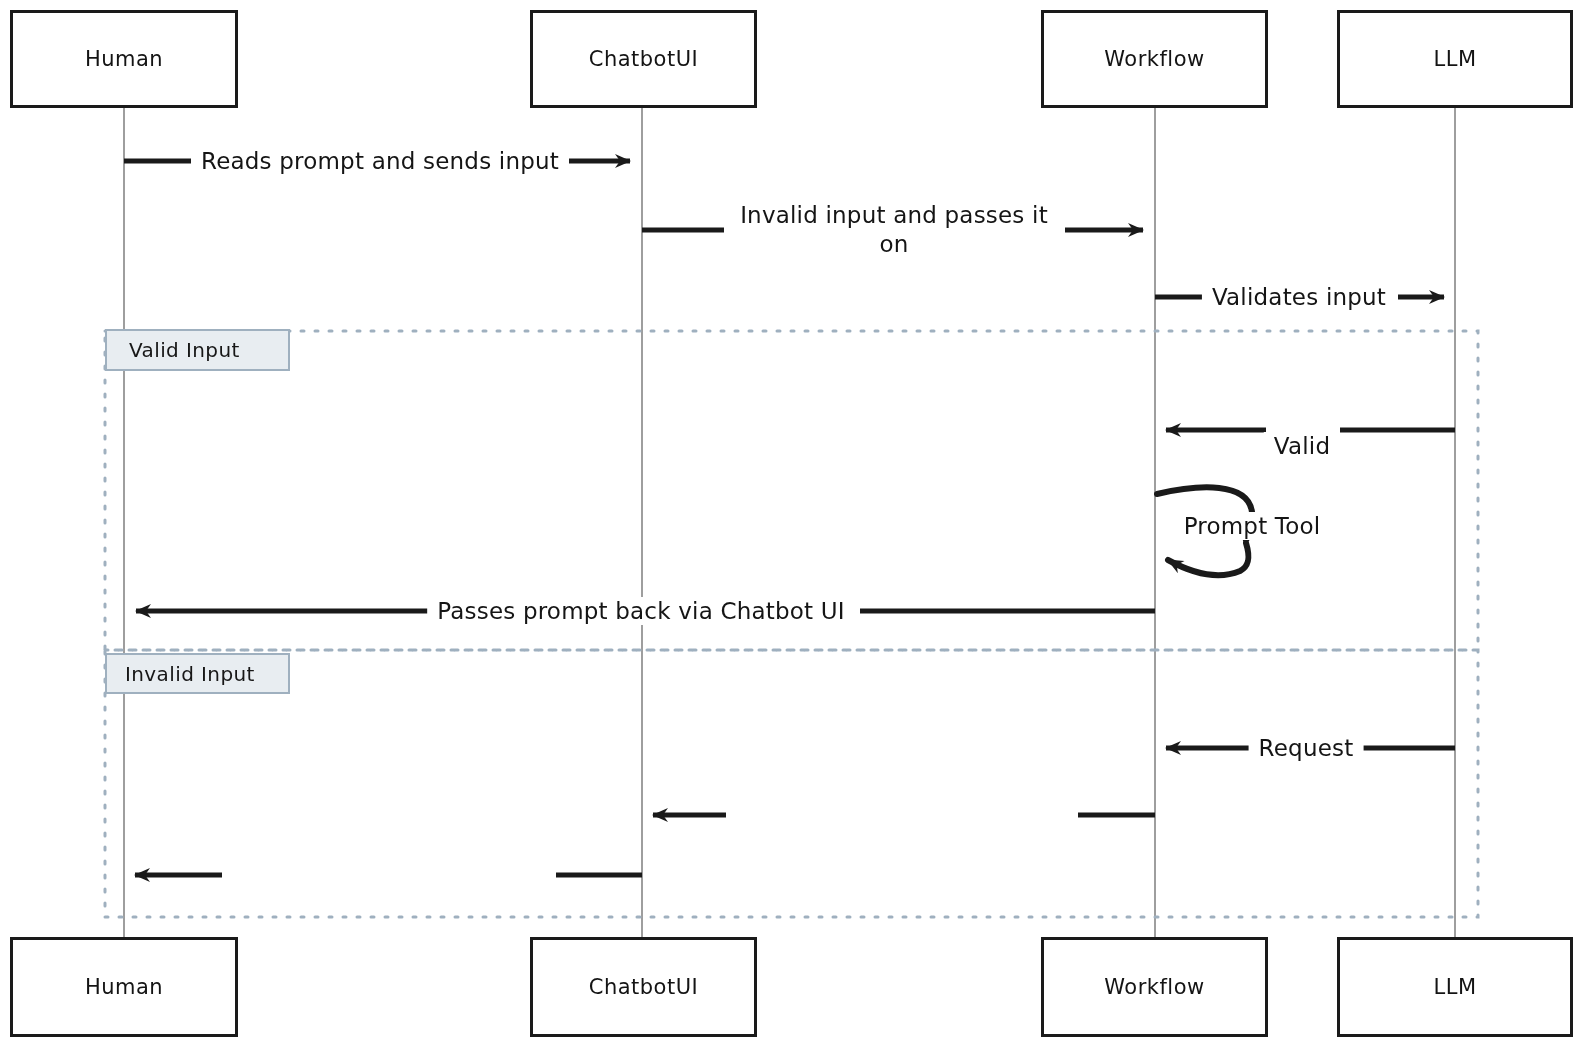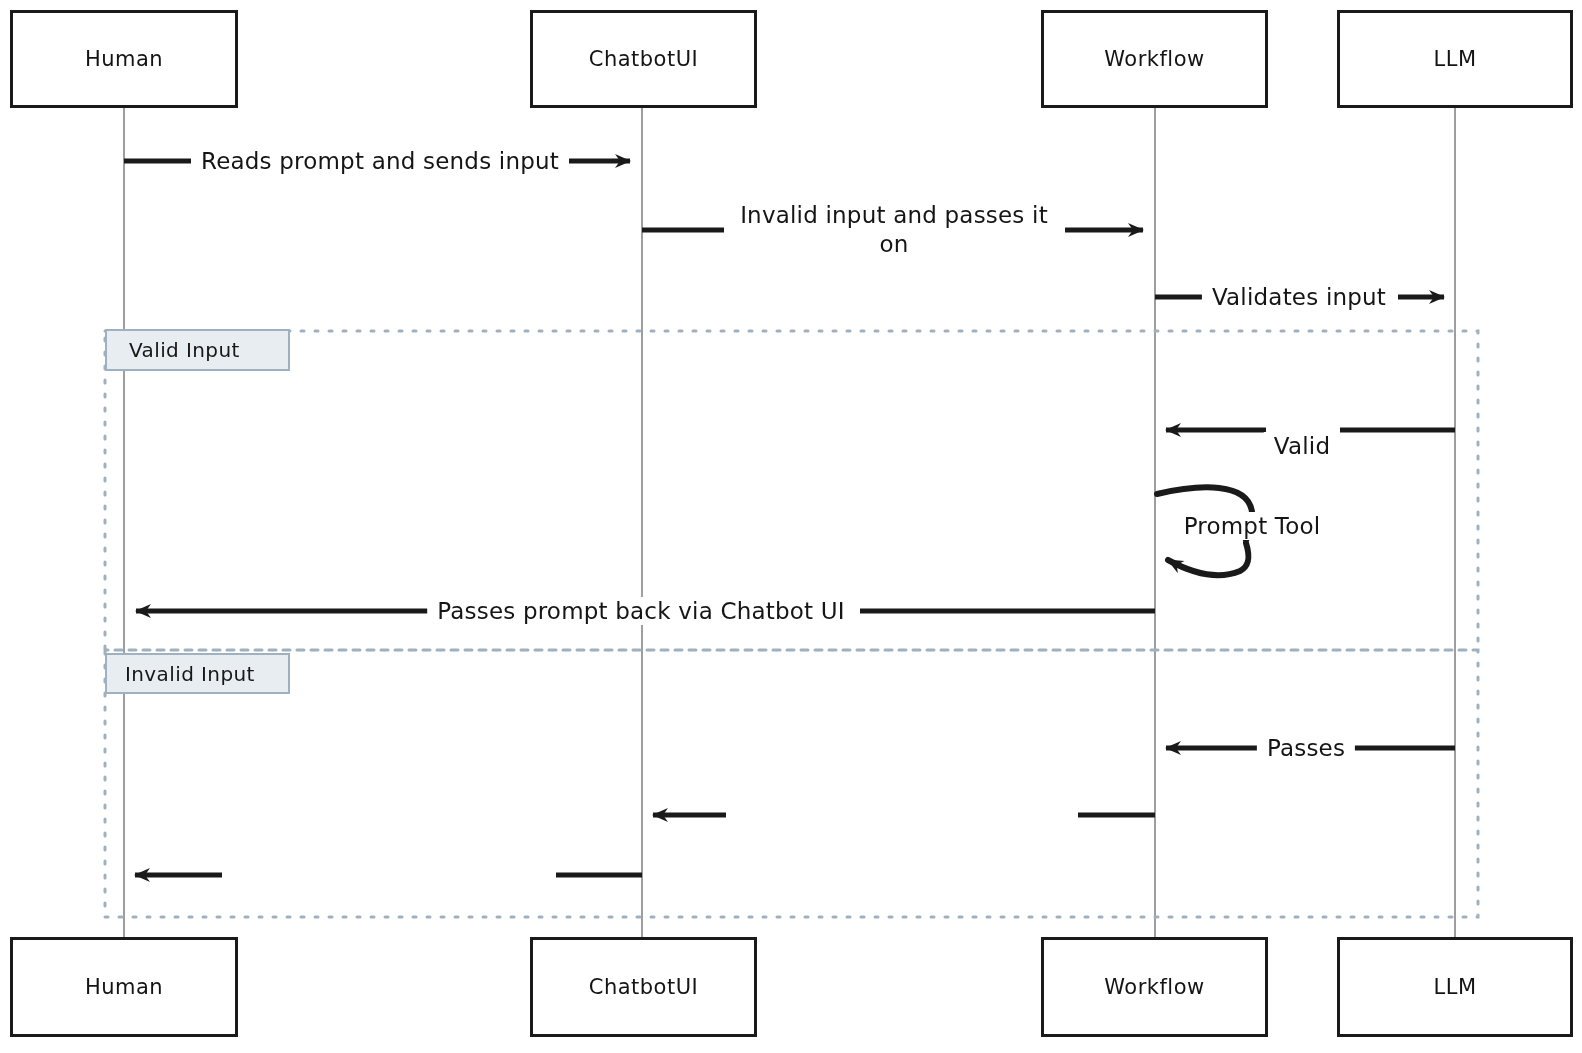--- a/index.html
+++ b/index.html
@@ -162,18 +162,18 @@
 
   <div class="msg-label" style="left:1252px;top:526px;">
     <span>Prompt Tool</span>
   </div>
 
   <div class="msg-label" style="left:641px;top:611px;">
     <span>Passes prompt back via Chatbot UI</span>
   </div>
 
   <div class="msg-label" style="left:1306px;top:748px;">
-    <span>Passes</span>
+    <span>Request</span>
   </div>
 
 
 
 </div>
 
 </body></html>

